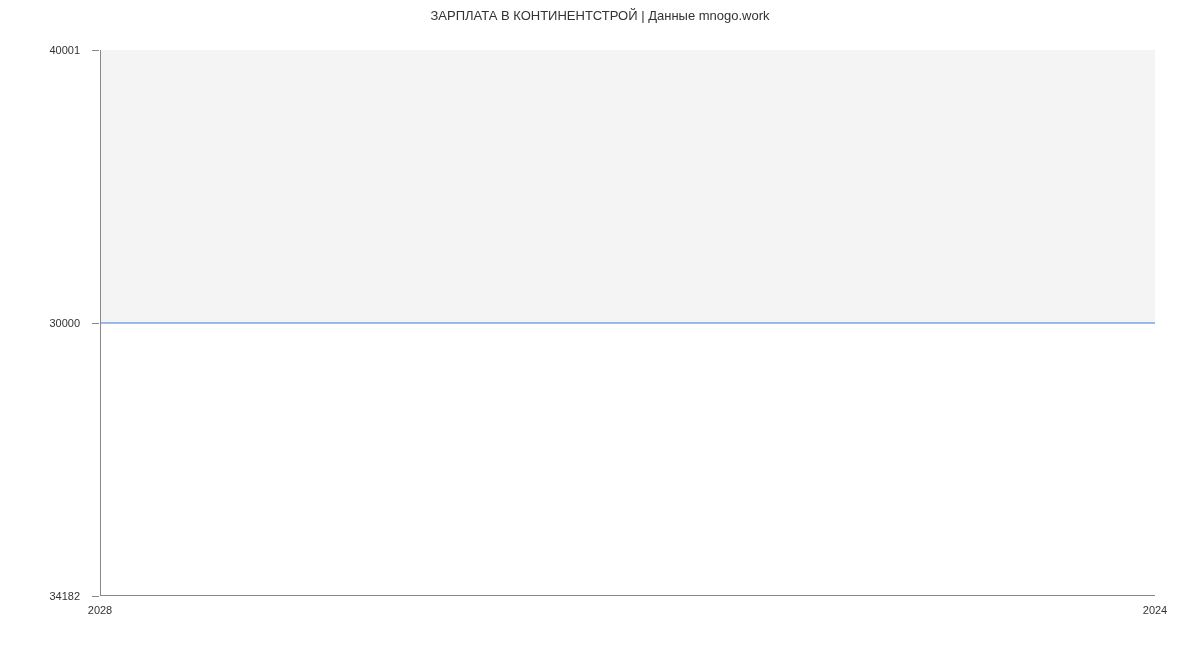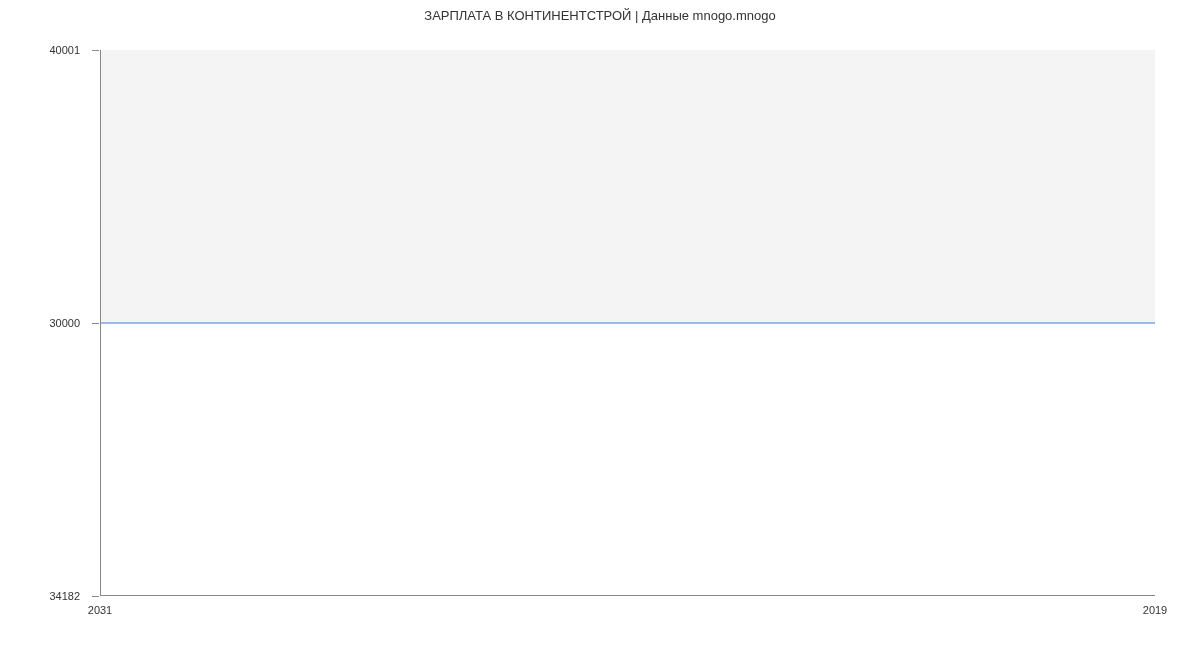--- a/index.html
+++ b/index.html
@@ -81,36 +81,36 @@
       position: absolute;
       bottom: -20px;
       transform: translateX(-50%);
       font-size: 11px;
       color: #333;
     }
   </style>
 </head>
 <body>
 
-<div class="chart-title">ЗАРПЛАТА В КОНТИНЕНТСТРОЙ | Данные mnogo.mnogo</div>
+<div class="chart-title">ЗАРПЛАТА В КОНТИНЕНТСТРОЙ | Данные mnogo.work</div>
 
 <div class="chart-container">
   <div class="plot-area">
     <div class="fill-region"></div>
     <div class="data-line"></div>
   </div>
 
   <div class="y-tick-container" style="top:0;">
     <div class="y-tick-mark"></div>
     <div class="y-tick-label">40001</div>
   </div>
   <div class="y-tick-container" style="top:50%;">
     <div class="y-tick-mark"></div>
     <div class="y-tick-label">30000</div>
   </div>
   <div class="y-tick-container" style="top:100%;">
     <div class="y-tick-mark"></div>
     <div class="y-tick-label">34182</div>
   </div>
 
-  <div class="x-tick-label" style="left:0;">2031</div>
-  <div class="x-tick-label" style="left:100%;">2019</div>
+  <div class="x-tick-label" style="left:0;">2028</div>
+  <div class="x-tick-label" style="left:100%;">2024</div>
 </div>
 
 </body></html>

